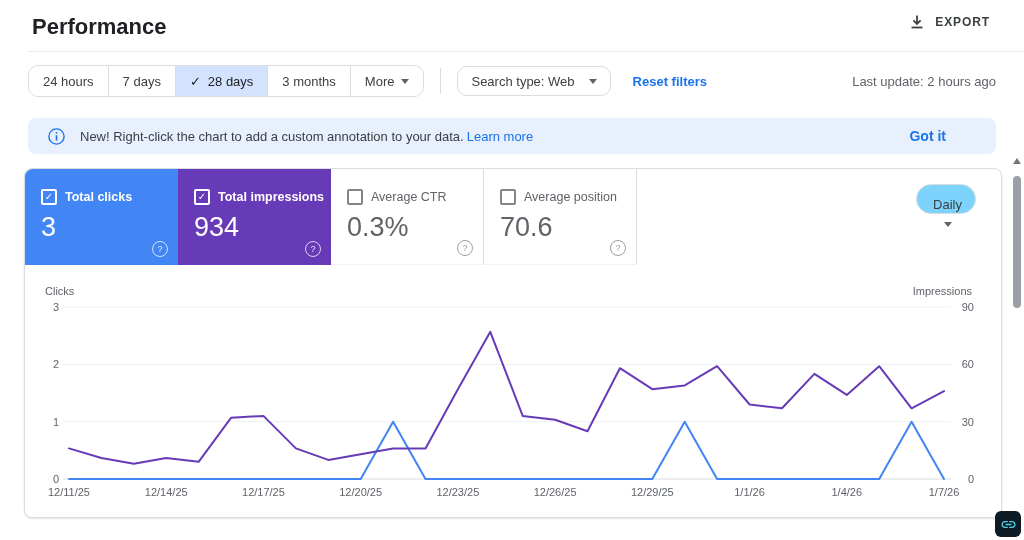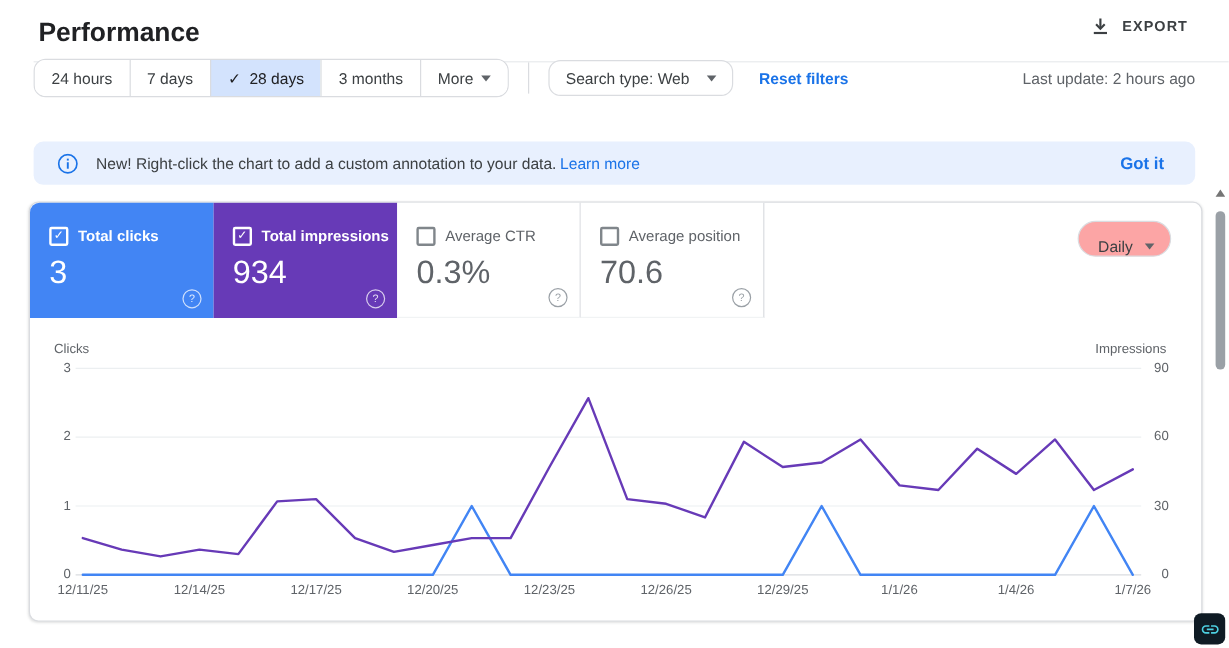--- a/index.html
+++ b/index.html
@@ -9,42 +9,42 @@
 
   
   .hdr{position:absolute;top:0;left:0;right:0;height:52px;}
   .hdr:after{content:"";position:absolute;left:28px;right:0;bottom:0;height:1px;background:#e8eaed;}
   .title{position:absolute;left:32px;top:14px;font-size:22px;font-weight:bold;color:#202124;}
   .export{position:absolute;right:28px;top:13px;display:flex;align-items:center;gap:10px;
           background:none;border:none;cursor:pointer;font-family:inherit;
           font-size:12px;font-weight:bold;letter-spacing:.9px;color:#3c4043;}
 
   
-  .toolbar{position:absolute;top:49px;left:28px;right:28px;height:32px;display:flex;align-items:center;}
+  .toolbar{position:absolute;top:65px;left:28px;right:28px;height:32px;display:flex;align-items:center;}
   .range-group{display:inline-flex;border:1px solid #dadce0;border-radius:10px;overflow:hidden;background:#fff;}
   .range-btn{display:flex;align-items:center;gap:7px;height:30px;padding:0 14px;font-size:13px;
              color:#3c4043;border-left:1px solid #dadce0;cursor:pointer;background:#fff;}
   .range-btn:first-child{border-left:none;}
   .range-btn.selected{background:#d3e3fd;color:#202124;}
   .check{font-size:13px;color:#202124;}
   .caret{width:0;height:0;border-left:4px solid transparent;border-right:4px solid transparent;
          border-top:5px solid #5f6368;display:inline-block;}
   .vdiv{width:1px;height:26px;background:#dadce0;margin:0 16px;}
   .chip{display:flex;align-items:center;gap:14px;height:30px;padding:0 13px;border:1px solid #dadce0;
         border-radius:10px;background:#fff;font-family:inherit;font-size:13px;color:#3c4043;cursor:pointer;}
   .chip + .chip{margin-left:12px;}
   .reset{margin-left:22px;font-size:13px;font-weight:bold;color:#1a73e8;cursor:pointer;text-decoration:none;}
   .last-update{margin-left:auto;font-size:13px;color:#5f6368;}
 
   
   .banner{position:absolute;top:118px;left:28px;right:28px;height:36px;background:#e8f0fe;
           border-radius:8px;display:flex;align-items:center;padding:0 20px;box-sizing:border-box;}
   .banner-text{margin-left:15px;font-size:13px;color:#3c4043;}
   .banner-link{color:#1a73e8;cursor:pointer;text-decoration:none;margin-left:3px;}
-  .gotit{margin-left:auto;background:none;border:none;font-family:inherit;
+  .gotit{margin-left:auto;margin-right:24px;background:none;border:none;font-family:inherit;
          font-size:14px;font-weight:bold;color:#1a73e8;cursor:pointer;}
 
   
   .card{position:absolute;top:168px;left:24px;width:978px;height:350px;background:#fff;
         border:1px solid #dadce0;border-radius:8px;box-shadow:0 1px 2px rgba(60,64,67,.15);box-sizing:border-box;}
   .tiles{position:absolute;top:0;left:0;height:96px;display:flex;}
   .tile{width:153px;height:96px;box-sizing:border-box;padding:20px 16px 0 16px;position:relative;cursor:pointer;}
   .tile.plain{background:#fff;border-right:1px solid #dadce0;border-bottom:1px solid #f1f3f4;}
   .tile:first-child{border-top-left-radius:8px;}
   .tile-head{display:flex;align-items:center;gap:8px;}
@@ -56,22 +56,22 @@
   .colored .tile-label{color:#fff;}
   .plain .tile-label{color:#5f6368;font-weight:normal;}
   .tile-value{margin-top:7px;font-size:27px;line-height:30px;}
   .colored .tile-value{color:#fff;}
   .plain .tile-value{color:#5f6368;}
   .help{position:absolute;right:10px;bottom:8px;width:14px;height:14px;border-radius:50%;
         font-size:9px;display:flex;align-items:center;justify-content:center;}
   .colored .help{border:1.5px solid rgba(255,255,255,.75);color:rgba(255,255,255,.85);}
   .plain .help{border:1.5px solid #9aa0a6;color:#9aa0a6;}
   .daily{position:absolute;top:15px;right:25px;height:30px;display:flex;align-items:center;gap:10px;
-         padding:12px 13px 0 16px;border:1px solid #dadce0;border-radius:15px;background:#fca5a5;
-         font-family:inherit;font-size:13px;color:#3c4043;cursor:pointer;}
+         padding:12px 13px 0 16px;border:1px solid #dadce0;border-radius:15px;background:#7dd3fc;
+         font-family:inherit;font-size:13px;color:#3c4043;cursor:pointer;flex-direction:column;}
 
   
   .chart{position:absolute;inset:0;}
   .chart svg{position:absolute;left:0;top:0;}
   .ax{position:absolute;font-size:11px;color:#5f6368;}
   .ax.r{text-align:right;}
   .xlab{position:absolute;font-size:11px;color:#5f6368;width:70px;text-align:center;top:317px;}
 
   
   .sbar{position:absolute;right:0;top:152px;width:14px;height:388px;}

